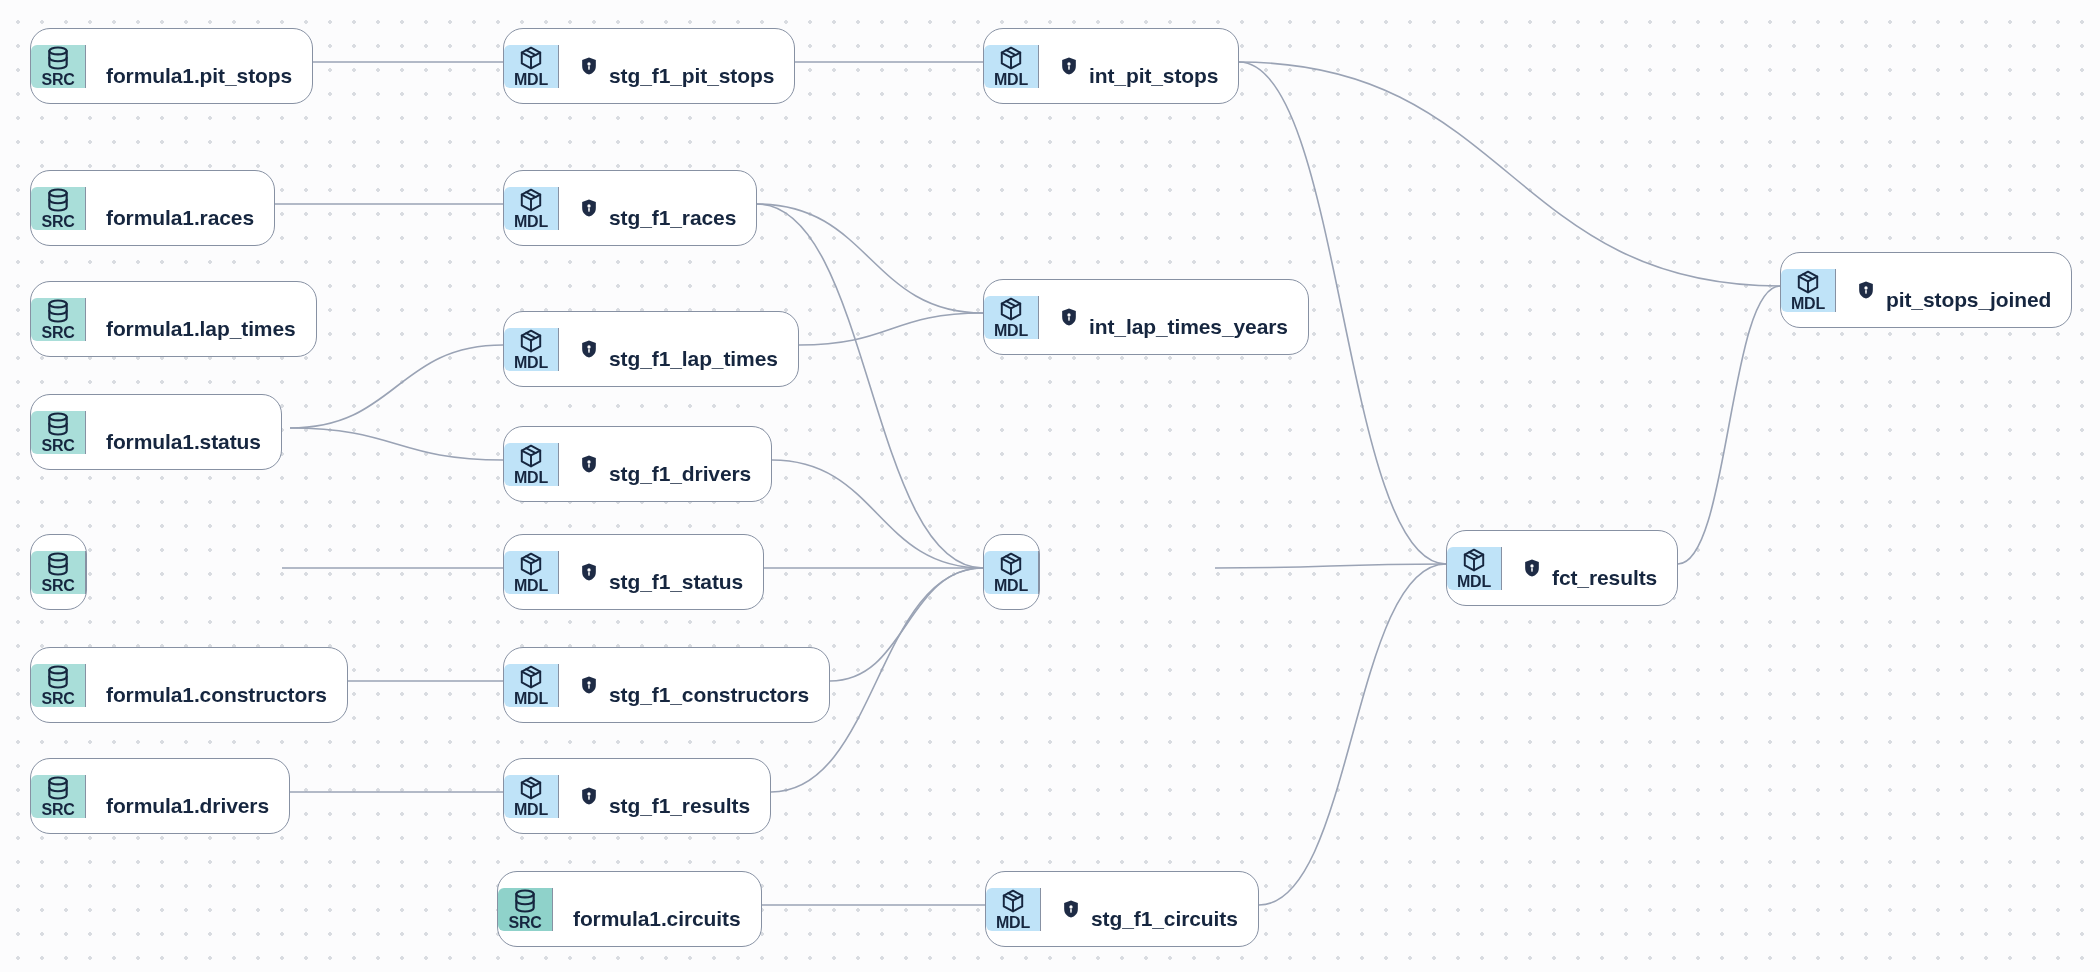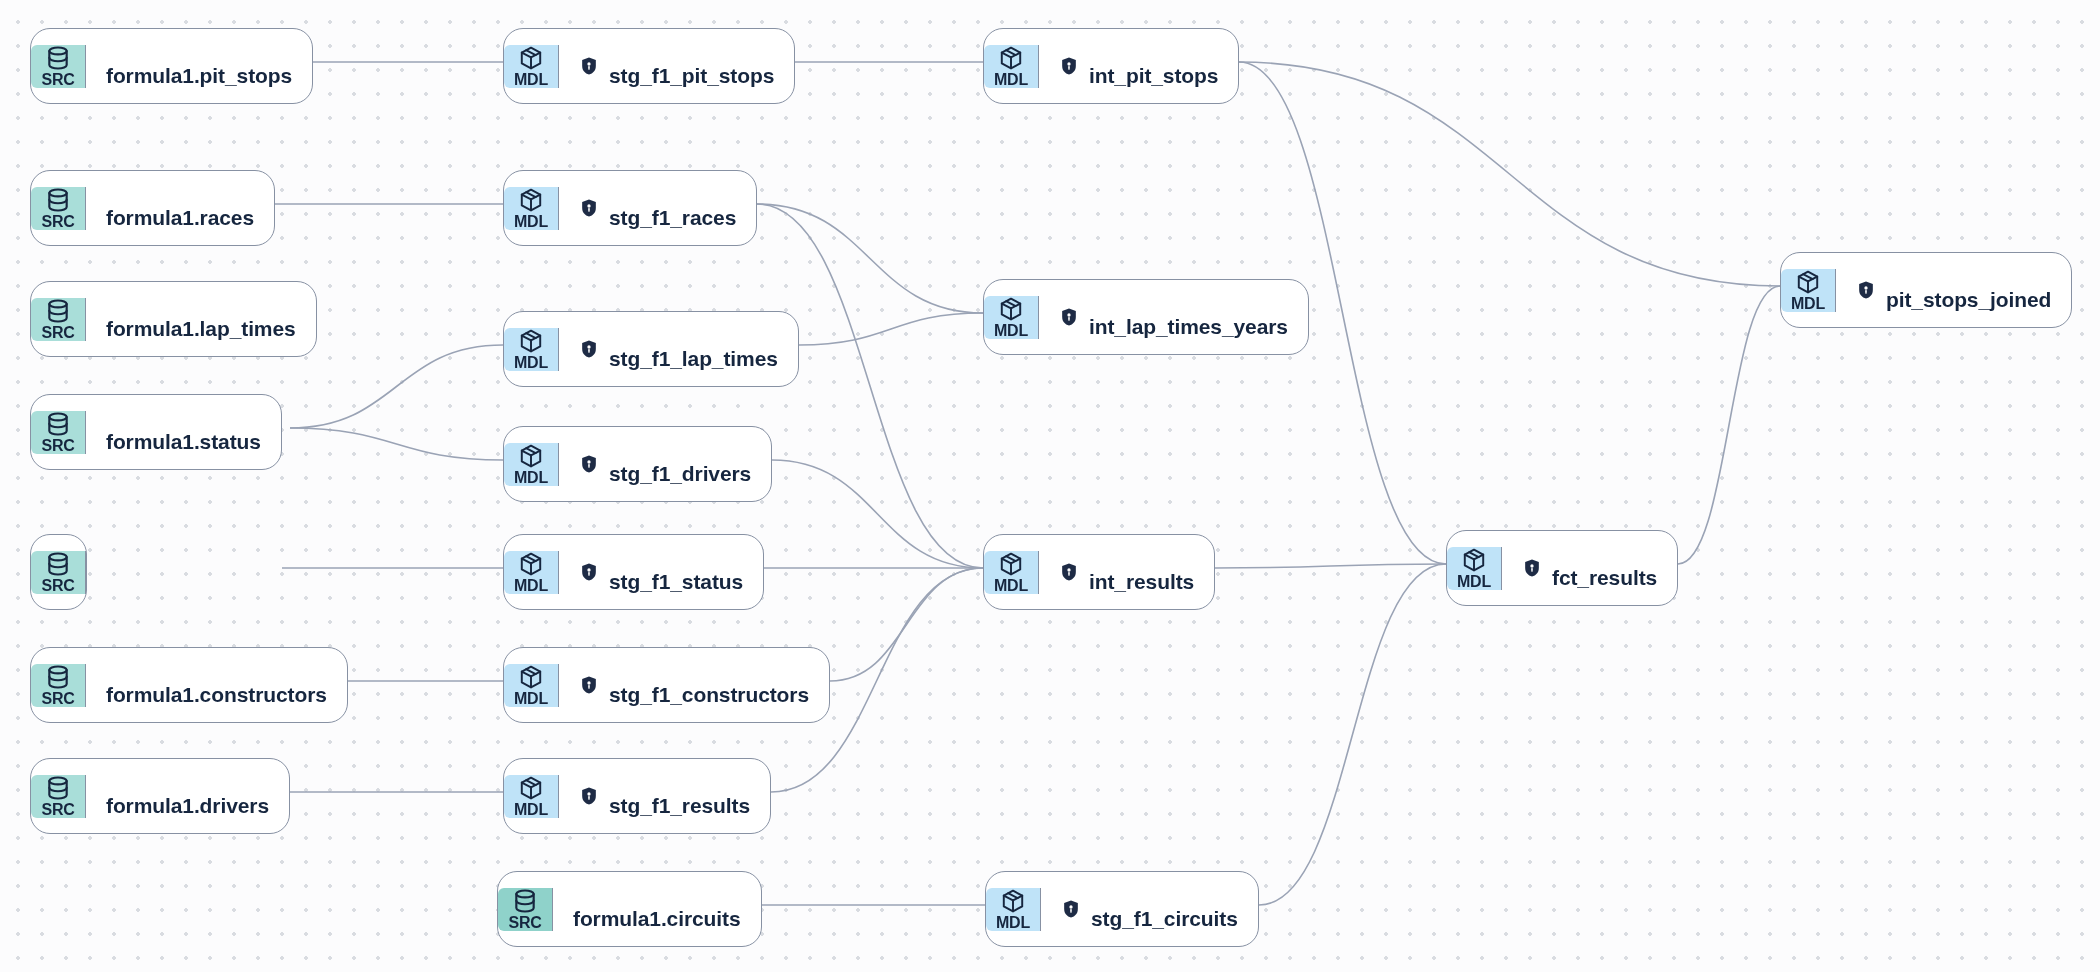--- a/index.html
+++ b/index.html
@@ -391,30 +391,20 @@
     <div class="node model" style="left: 983px; top: 534px;">
       <div class="iconbox">
         <svg width="26" height="26" viewBox="0 0 24 24" fill="none" stroke="#16263f" stroke-width="1.8" stroke-linecap="round" stroke-linejoin="round">
           <path d="M12 2.5 L20.5 7 V17 L12 21.5 L3.5 17 V7 Z"></path>
           <path d="M3.5 7 L12 11.5 L20.5 7"></path>
           <path d="M12 11.5 V21.5"></path>
           <path d="M7.5 4.8 L16.3 9.3"></path>
         </svg>
         <span class="kind">MDL</span>
       </div>
-      <div class="labelbox">
-        <span class="shield">
-          <svg width="20" height="20" viewBox="0 0 24 24">
-            <path d="M12 1.8 L20.2 4.8 V12 C20.2 17.6 16.7 20.9 12 22.3 C7.3 20.9 3.8 17.6 3.8 12 V4.8 Z" fill="#1e2b45"></path>
-            <circle cx="12" cy="9.6" r="2" fill="#ffffff"></circle>
-            <path d="M10.9 12.2 H13.1 L12.7 16.4 H11.3 Z" fill="#ffffff"></path>
-          </svg>
-        </span>
-        <span class="label">int_results</span>
-      </div>
     </div>
     <div class="node model" style="left: 1446px; top: 530px;">
       <div class="iconbox">
         <svg width="26" height="26" viewBox="0 0 24 24" fill="none" stroke="#16263f" stroke-width="1.8" stroke-linecap="round" stroke-linejoin="round">
           <path d="M12 2.5 L20.5 7 V17 L12 21.5 L3.5 17 V7 Z"></path>
           <path d="M3.5 7 L12 11.5 L20.5 7"></path>
           <path d="M12 11.5 V21.5"></path>
           <path d="M7.5 4.8 L16.3 9.3"></path>
         </svg>
         <span class="kind">MDL</span>

